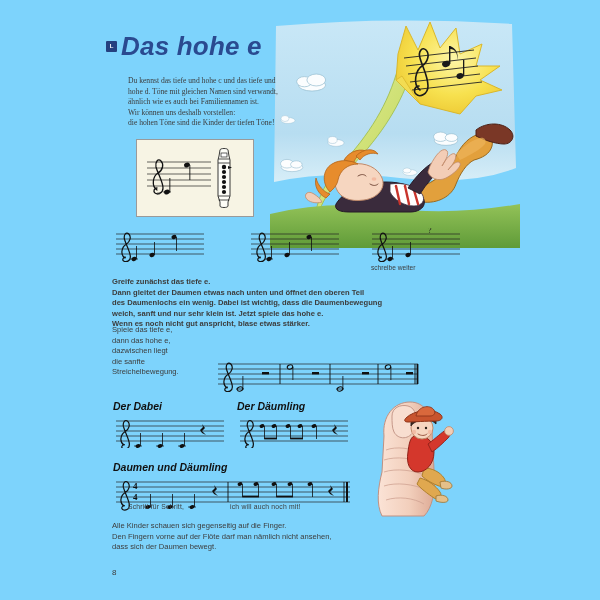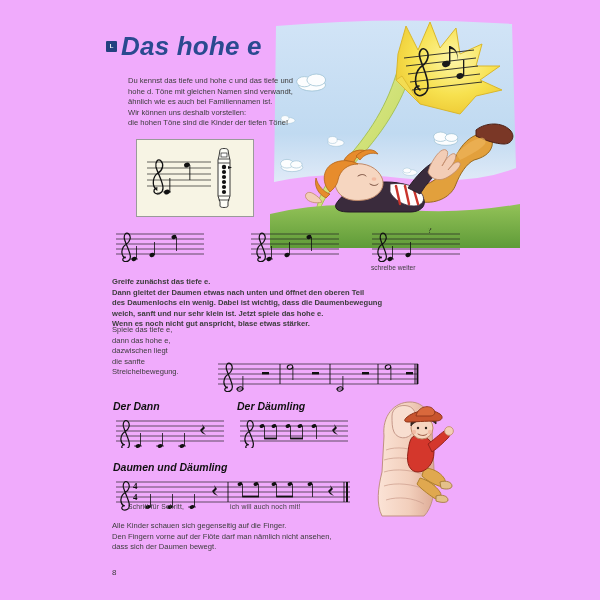--- a/index.html
+++ b/index.html
@@ -1,36 +1,36 @@
 <!DOCTYPE html>
 <html><head>
 <meta charset="utf-8">
 <style>
   html,body{margin:0;padding:0;}
   body{
     width:600px;height:600px;overflow:hidden;background:#ffffff;
     font-family:"Liberation Sans", sans-serif;
     -webkit-font-smoothing:antialiased;
   }
-  #page{position:relative;width:600px;height:600px;background:#f0abfc;}
+  #page{position:relative;width:600px;height:600px;background:#7dd3fc;}
 
   
   .title-row{position:absolute;left:106px;top:33px;display:flex;align-items:center;gap:4px;}
   .title-bullet{
     width:11px;height:11px;background:#24407f;color:#fff;font-size:6px;line-height:11px;
     text-align:center;font-weight:bold;border-radius:1px;
   }
   .title-text{
     font-size:26px;font-weight:bold;font-style:italic;color:#2a4a90;
     letter-spacing:.2px;line-height:1;
   }
 
   
   .para{position:absolute;color:#3c3c3c;font-size:7.6px;line-height:10.6px;white-space:pre-line;}
-  .p-intro{left:128px;top:76px;}
+  .p-intro{left:128px;top:76px;font-family:Liberation Serif, serif;}
   .p-greife{left:112px;top:277px;font-weight:bold;}
   .p-spiele{left:112px;top:325px;}
   .p-alle{left:112px;top:521px;}
 
   
   .fingerbox{
     position:absolute;left:136px;top:139px;width:116px;height:76px;
     background:#f7f4e4;border:1px solid #9a9a9a;
   }
   .fb-note-label{position:absolute;left:20px;top:50px;font-size:6px;color:#333;}
@@ -362,21 +362,21 @@
     <path d="M162,6 V26" stroke="#111" stroke-width="0.9"></path>
 
     <ellipse cx="172" cy="9" rx="2.8" ry="2.1" fill="none" stroke="#111" stroke-width="1.1" transform="rotate(-18 172 9)"></ellipse>
     <rect x="174.5" y="9" width="0.8" height="13" fill="#111"></rect>
     <rect x="190" y="14" width="7" height="2.4" fill="#111"></rect>
 
     <path d="M199,6 V26" stroke="#111" stroke-width="0.9"></path>
     <rect x="200.6" y="6" width="1.8" height="20" fill="#111"></rect>
   </svg>
 
-  <div class="songtitle" style="left:113px;top:400px;">Der Dann</div>
+  <div class="songtitle" style="left:113px;top:400px;">Der Dabei</div>
   <svg class="staff" style="left:114px;top:416px;" width="112" height="32" viewBox="0 0 112 32">
     <g stroke="#222" stroke-width="0.7">
       <path d="M2,5 H110"></path>
         <path d="M2,10 H110"></path>
         <path d="M2,15 H110"></path>
       <path d="M2,20 H110"></path>
         <path d="M2,25 H110"></path>
     </g>
     <path d="M10,29 C5,26 6.6,18.4 11,15.8 C15.4,13.2 16.4,8 13.8,5.4
              C11.2,2.8 8.6,6.2 9.4,10.4 C11,16.4 15.4,23.4 15.4,28.4

